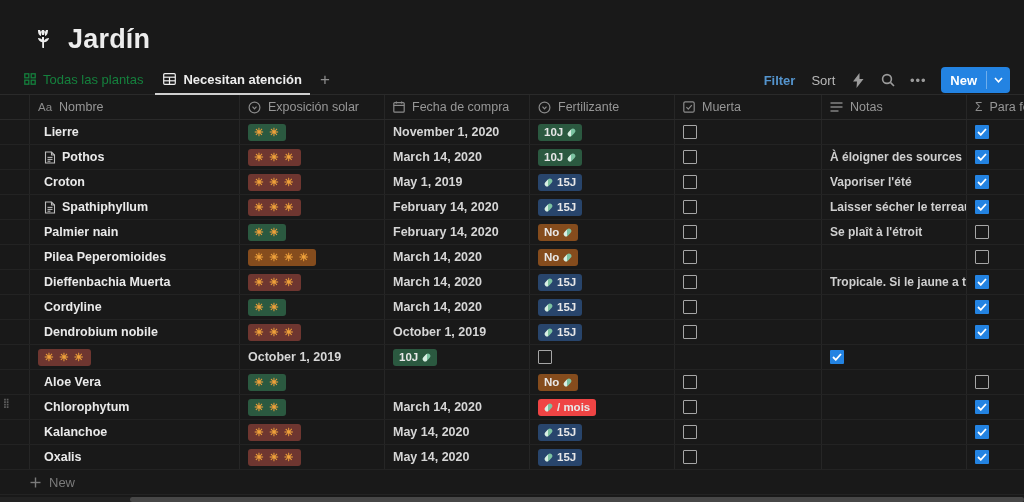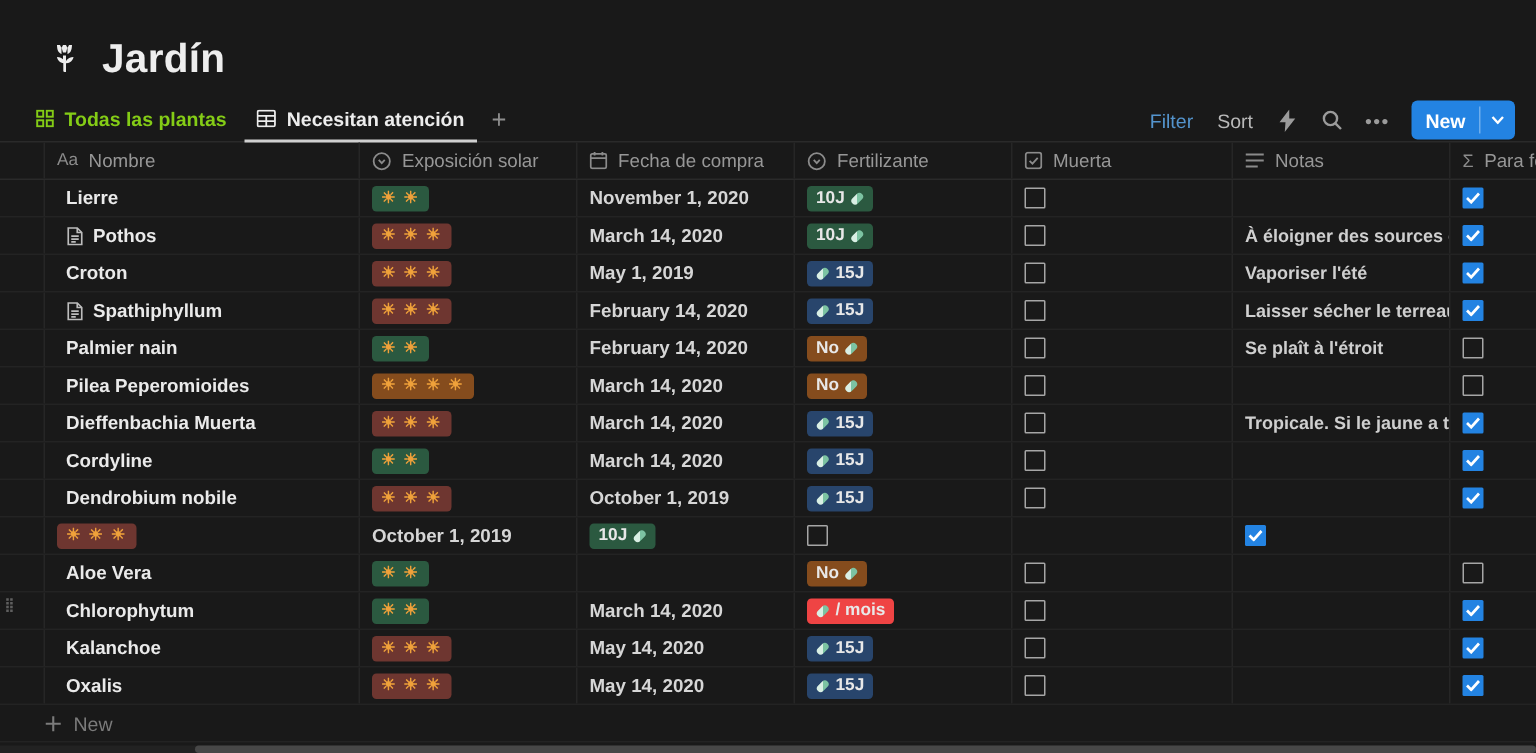--- a/index.html
+++ b/index.html
@@ -6,26 +6,26 @@
   .app{position:relative;width:1024px;height:502px;background:#191919;overflow:hidden;
        font-family:"Liberation Sans",sans-serif;color:#e9e9e9;}
   
   .title-row{display:flex;align-items:center;gap:12px;padding:22px 0 0 30px;height:34px;}
   .page-icon{width:26px;height:26px;display:flex;align-items:center;justify-content:center;}
   h1{font-size:27px;font-weight:bold;margin:0;color:#ededed;letter-spacing:.2px;}
   .tabs-row{display:flex;align-items:center;justify-content:space-between;
             margin-top:10px;height:28px;padding:0 14px 0 16px;}
   .tabs{display:flex;align-items:center;gap:4px;height:100%;}
   .tab{display:flex;align-items:center;gap:7px;padding:0 8px;height:100%;font-size:13px;
-       color:#84cc16;cursor:pointer;border-bottom:2px solid transparent;white-space:nowrap;font-weight:bold;}
+       color:#15803d;cursor:pointer;border-bottom:2px solid transparent;white-space:nowrap;}
   .tab.active{color:#ededed;font-weight:bold;border-bottom:2px solid #cfcfcf;}
   .tab .ticon{display:flex;align-items:center;}
   .tab-add{color:#8d8d8d;font-size:17px;padding:0 6px;}
   .toolbar{display:flex;align-items:center;gap:8px;}
-  .tb-filter{font-size:13px;padding:2px 4px;cursor:pointer;}
+  .tb-filter{font-size:13px;padding:2px 4px;cursor:pointer;font-weight:bold;}
   .tb-sort{font-size:13px;color:#b9b9b9;padding:2px 4px;cursor:pointer;}
   .tb-ic{display:flex;align-items:center;justify-content:center;width:22px;height:22px;cursor:pointer;}
   .tb-more{color:#9b9b9b;font-size:13px;letter-spacing:1px;}
   .btn-new{display:flex;align-items:stretch;border-radius:4px;overflow:hidden;margin-left:4px;
            height:26px;color:#fff;cursor:pointer;}
   .btn-new .lbl{display:flex;align-items:center;padding:0 9px;font-size:13px;font-weight:bold;}
   .btn-new .split{width:1px;background:rgba(255,255,255,.35);margin:4px 0;}
   .btn-new .caret{display:flex;align-items:center;padding:0 7px;}
   
   .grid-cols{display:grid;grid-template-columns:30px 210px 145px 145px 145px 147px 145px 90px;}

